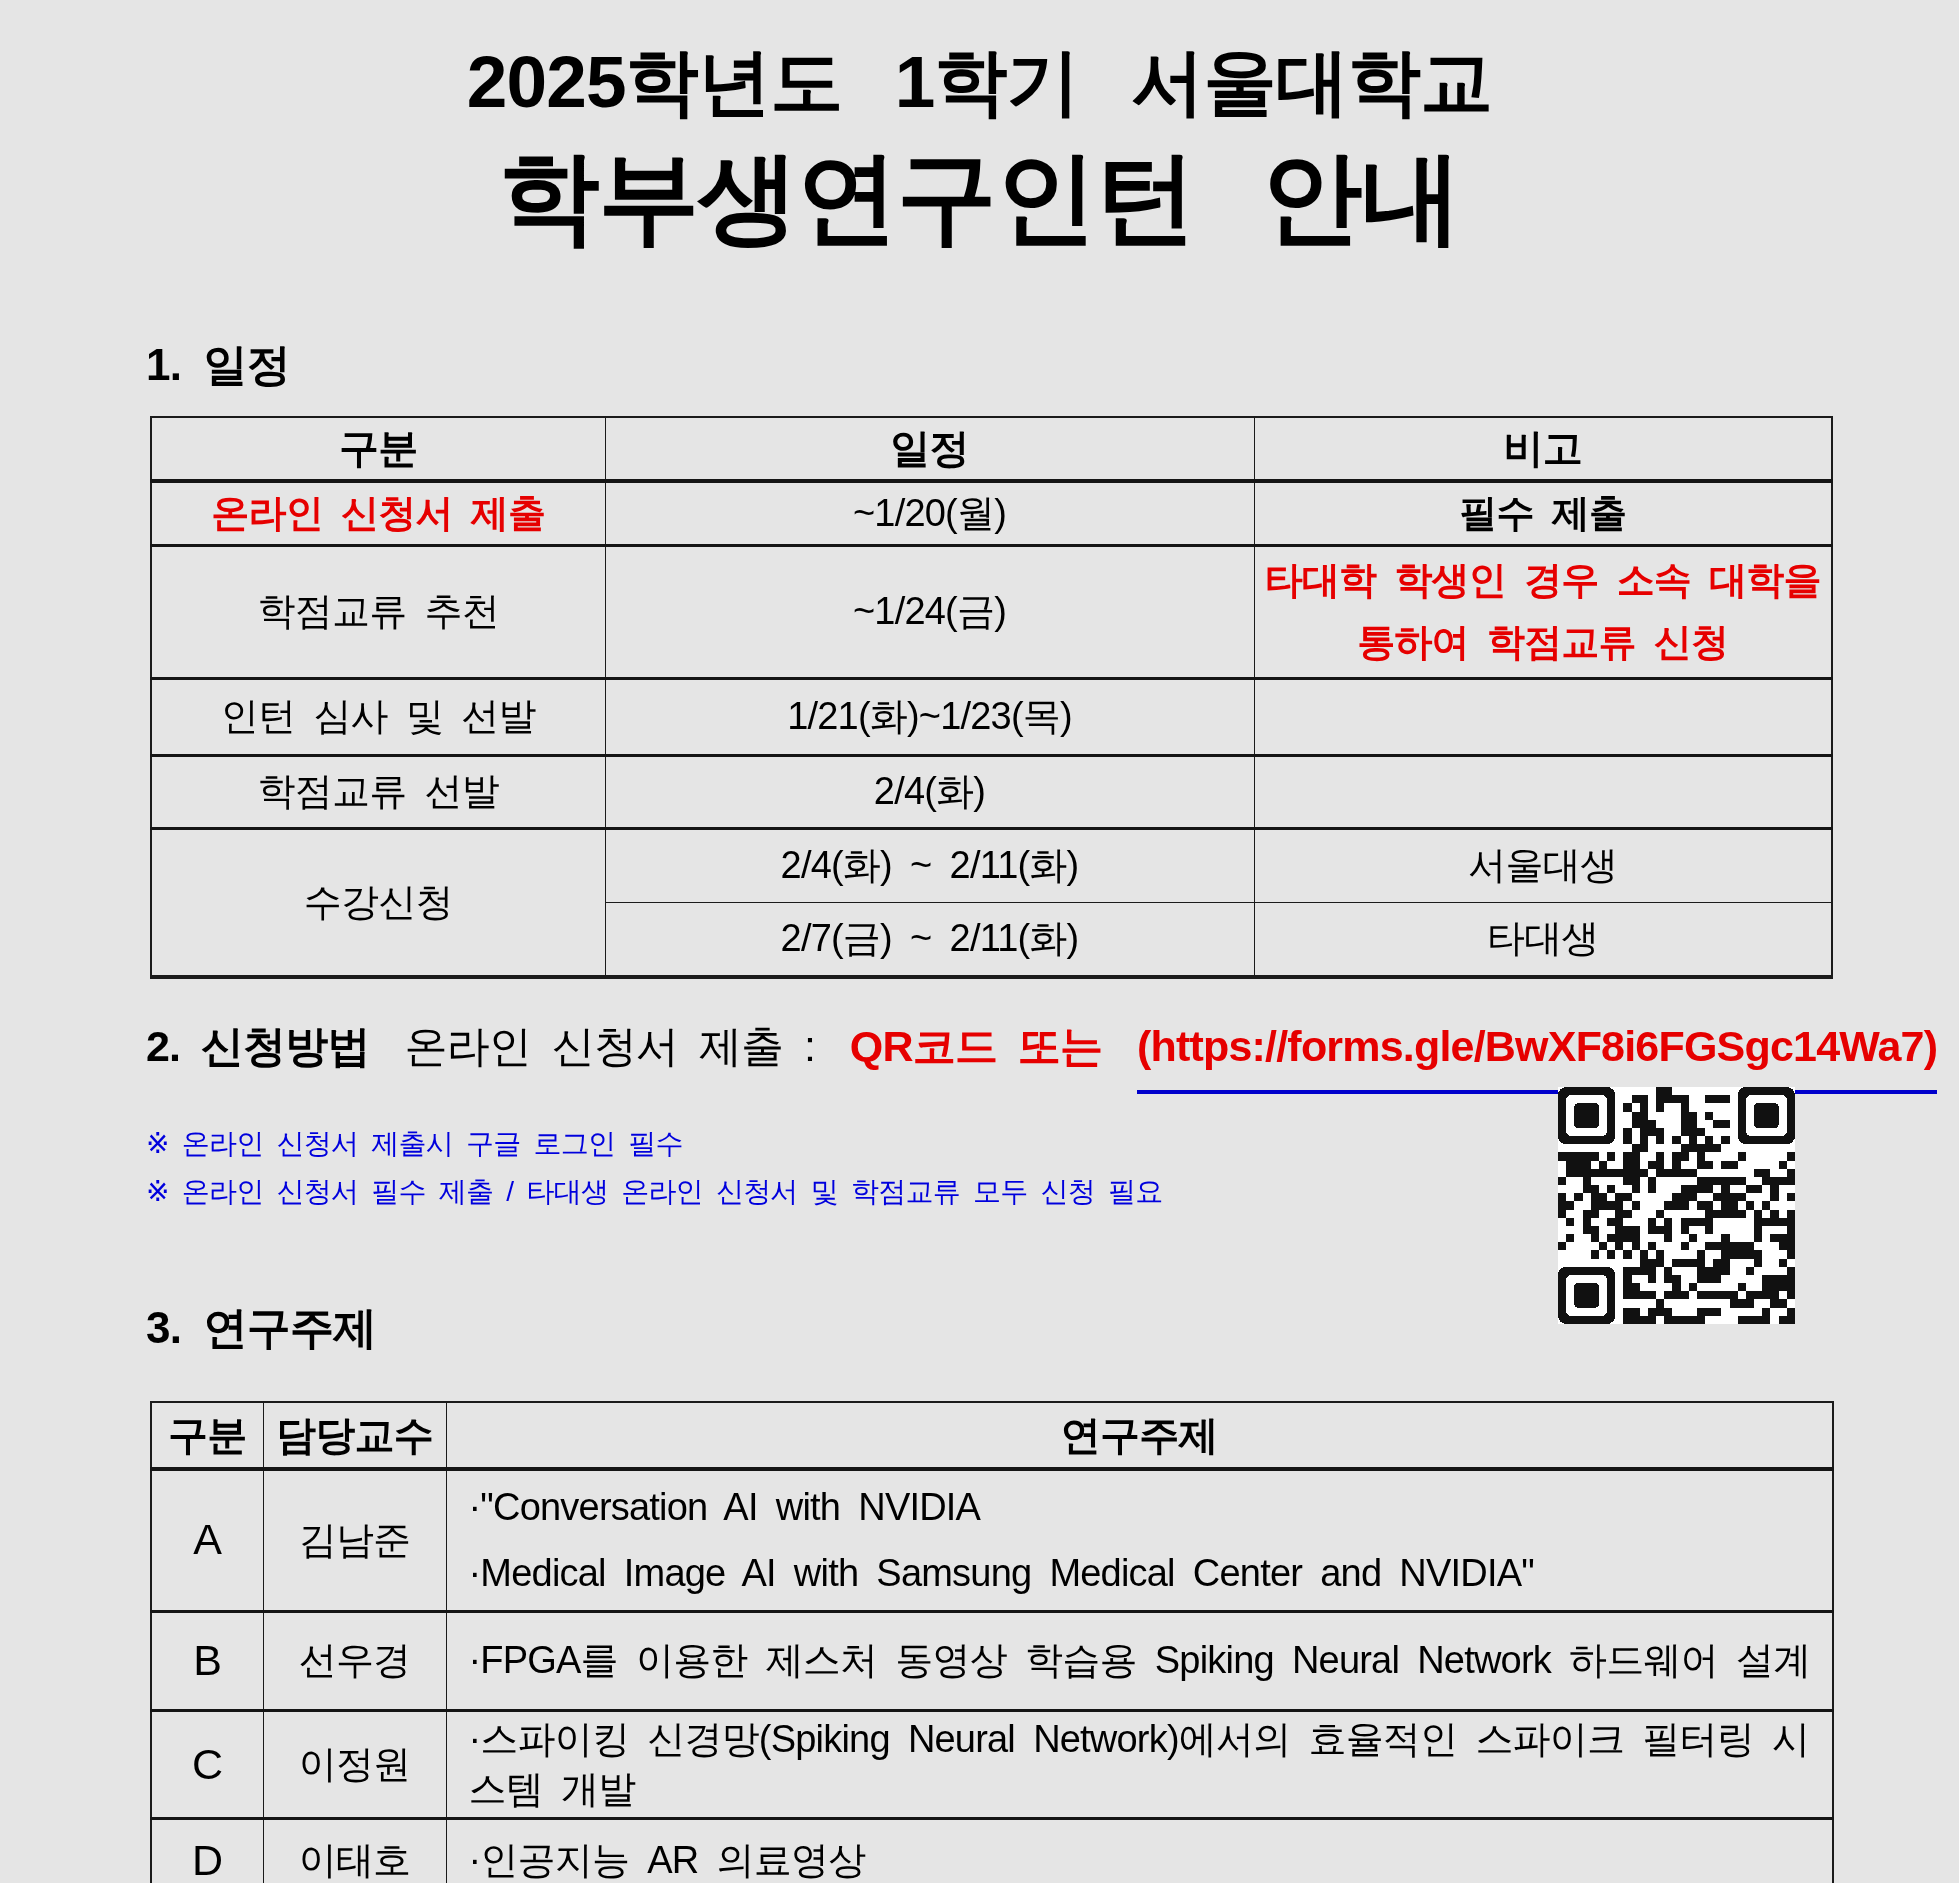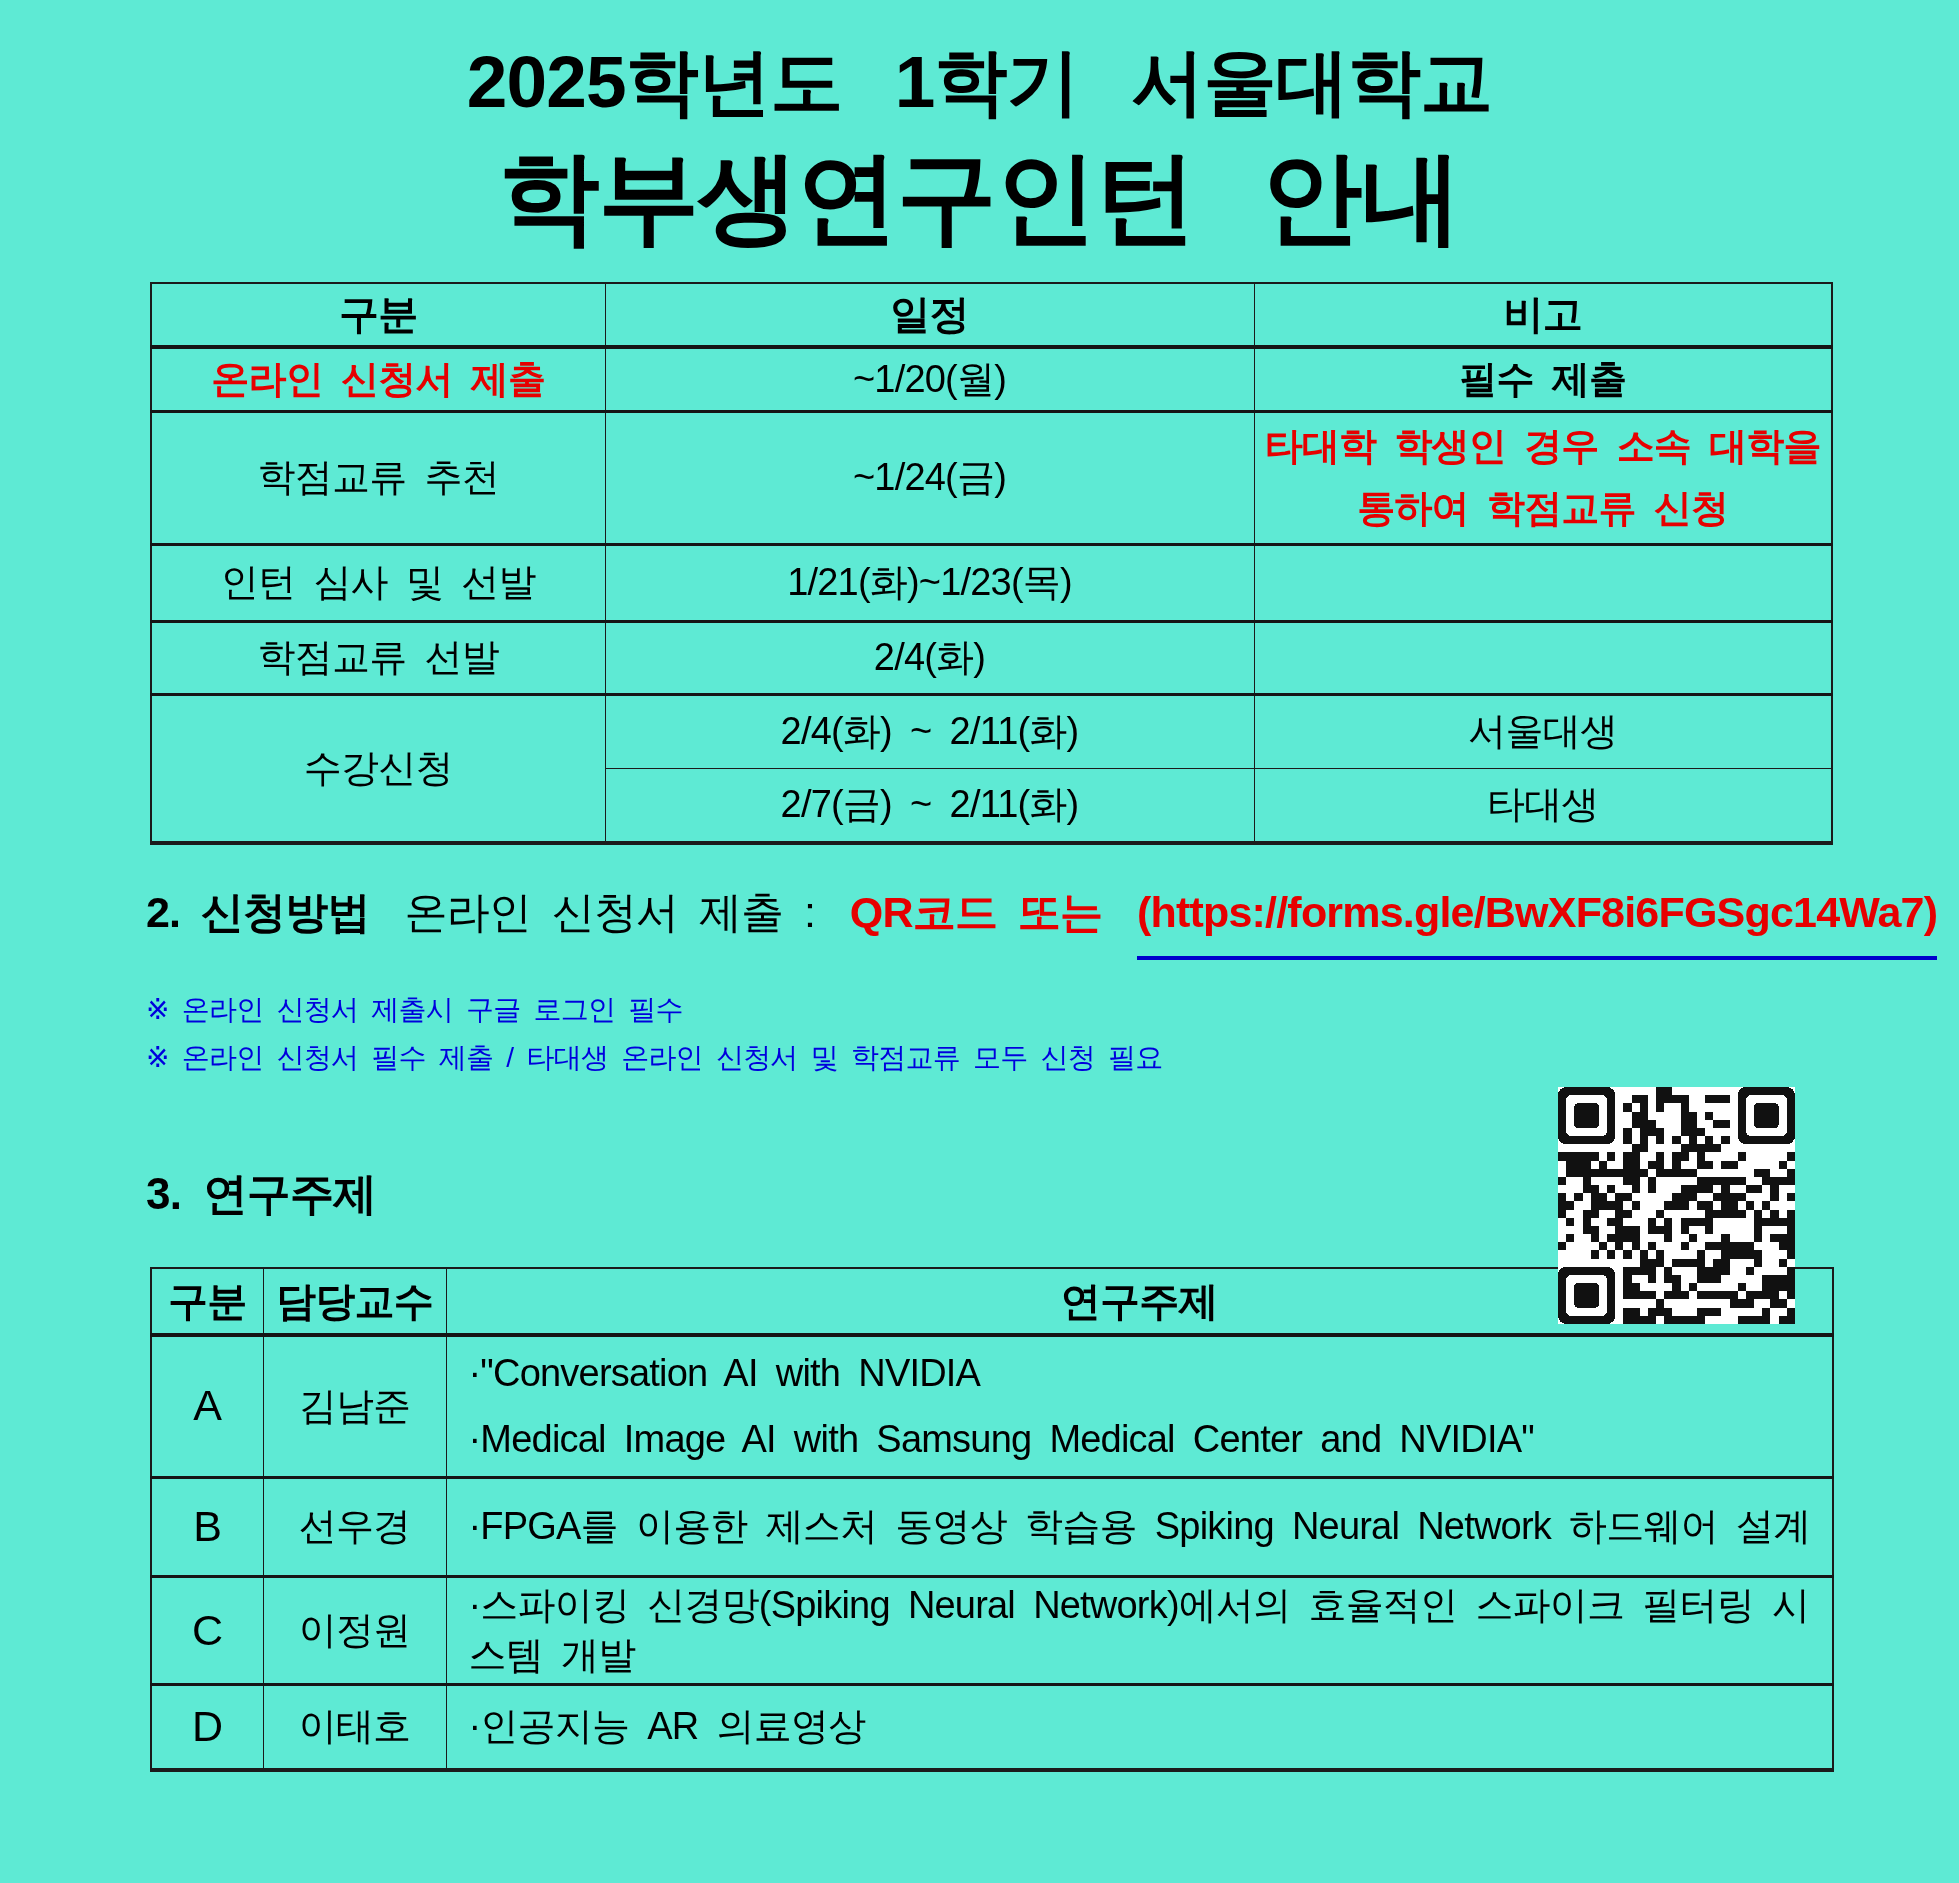--- a/index.html
+++ b/index.html
@@ -1,21 +1,21 @@
 <!DOCTYPE html>
 <html style="font-size:12.6px"><head>
 <meta charset="utf-8">
 <style>
   html,body{margin:0;padding:0;}
   body{
     width:1959px;height:1884px;background:#ffffff;color:#000;
     font-family:"Liberation Sans","DejaVu Sans",sans-serif;
     -webkit-font-smoothing:antialiased;
   }
-  .page{position:relative;width:1959px;height:1884px;background:#5eead4;overflow:hidden;}
+  .page{position:relative;width:1959px;height:1884px;background:#e5e5e5;overflow:hidden;}
 
   
   .title1{
     margin:38px auto 0;text-align:center;
     font-size:73px;font-weight:600;letter-spacing:-0.8px;word-spacing:0.45em;
     line-height:1.2;
   }
   .title2{
     margin:11px auto 0;text-align:center;
     font-size:101px;font-weight:800;letter-spacing:-1.6px;word-spacing:0.40em;
@@ -95,20 +95,21 @@
   .qr svg{display:block;}
 </style>
 </head>
 <body>
 
 <div class="page">
 
   <div class="title1">2025학년도 1학기 서울대학교</div>
   <div class="title2">학부생연구인턴 안내</div>
 
+  <div class="sec-heading h1">1. 일정</div>
 
   <table class="doc-table t1">
     <colgroup>
         <col style="width:454px">
         <col style="width:649px">
         <col style="width:578px">
       </colgroup>
     <tbody>
       <tr class="hrow t1-h">
         <td>구분</td>

